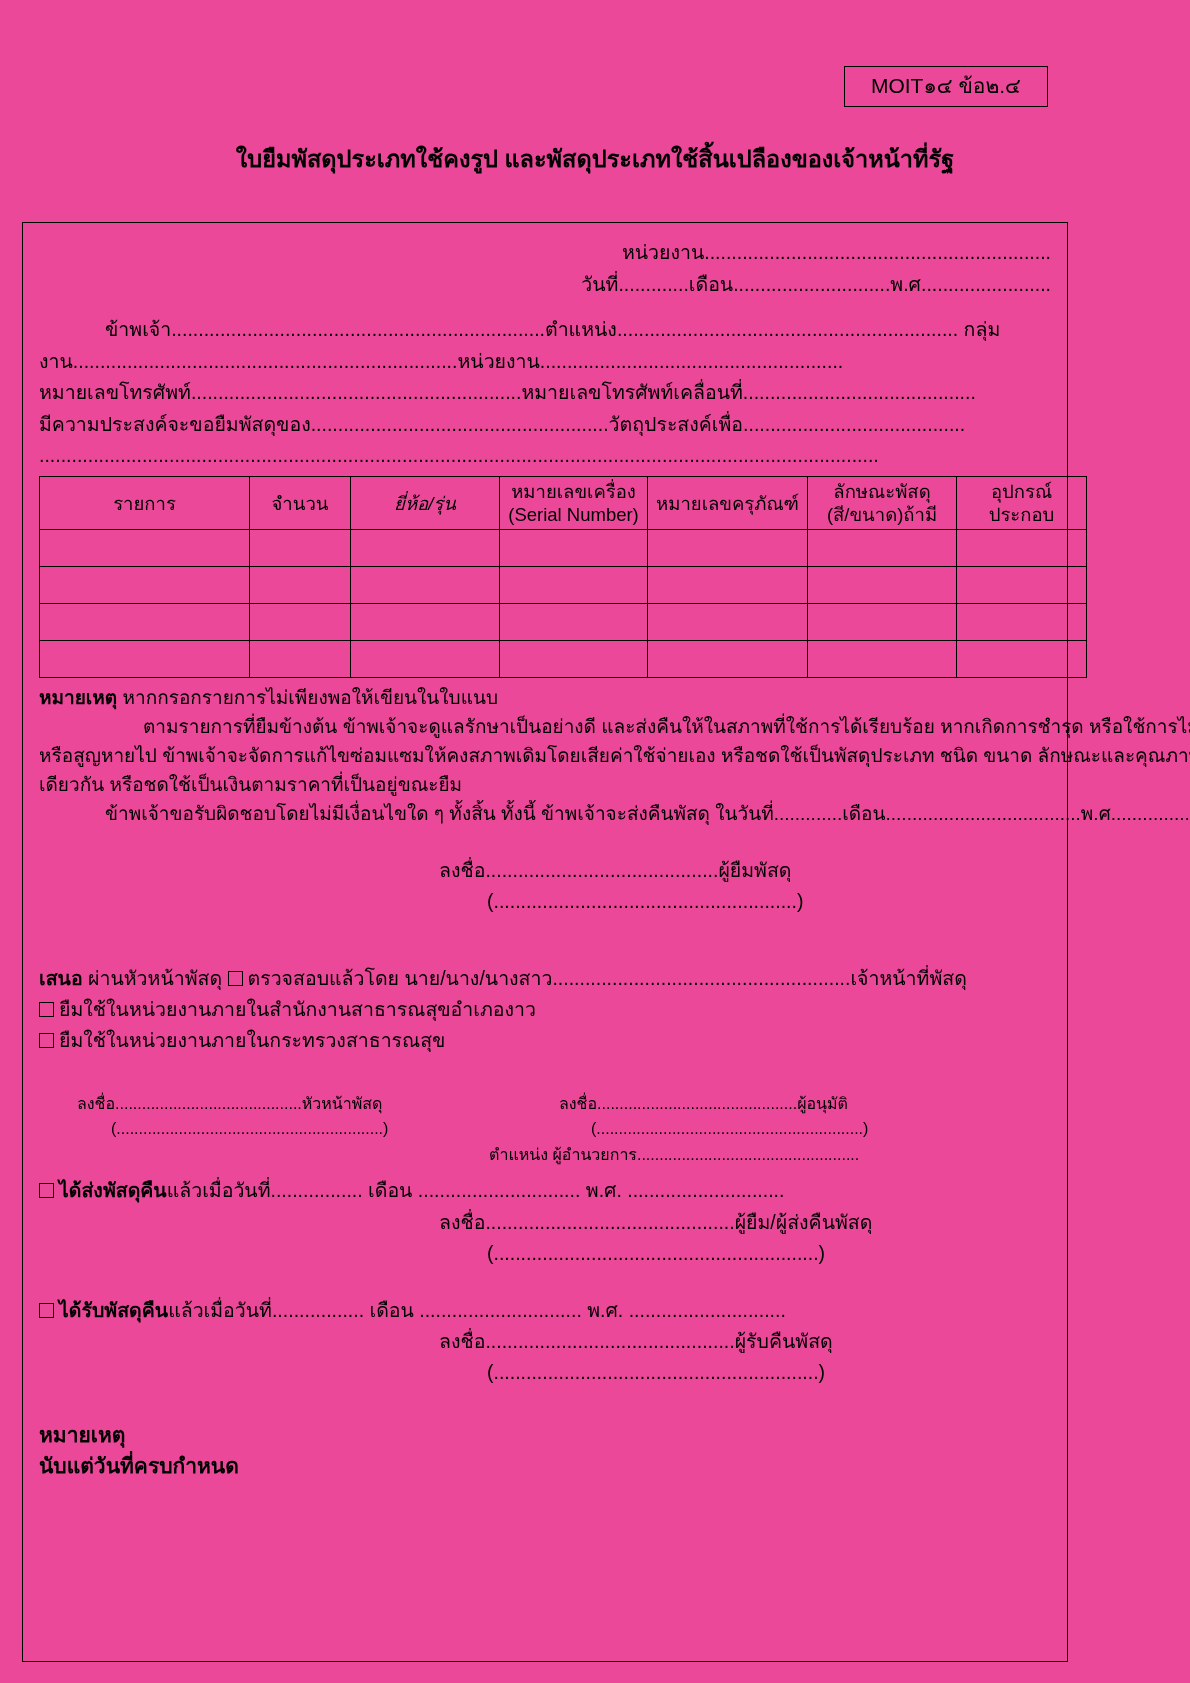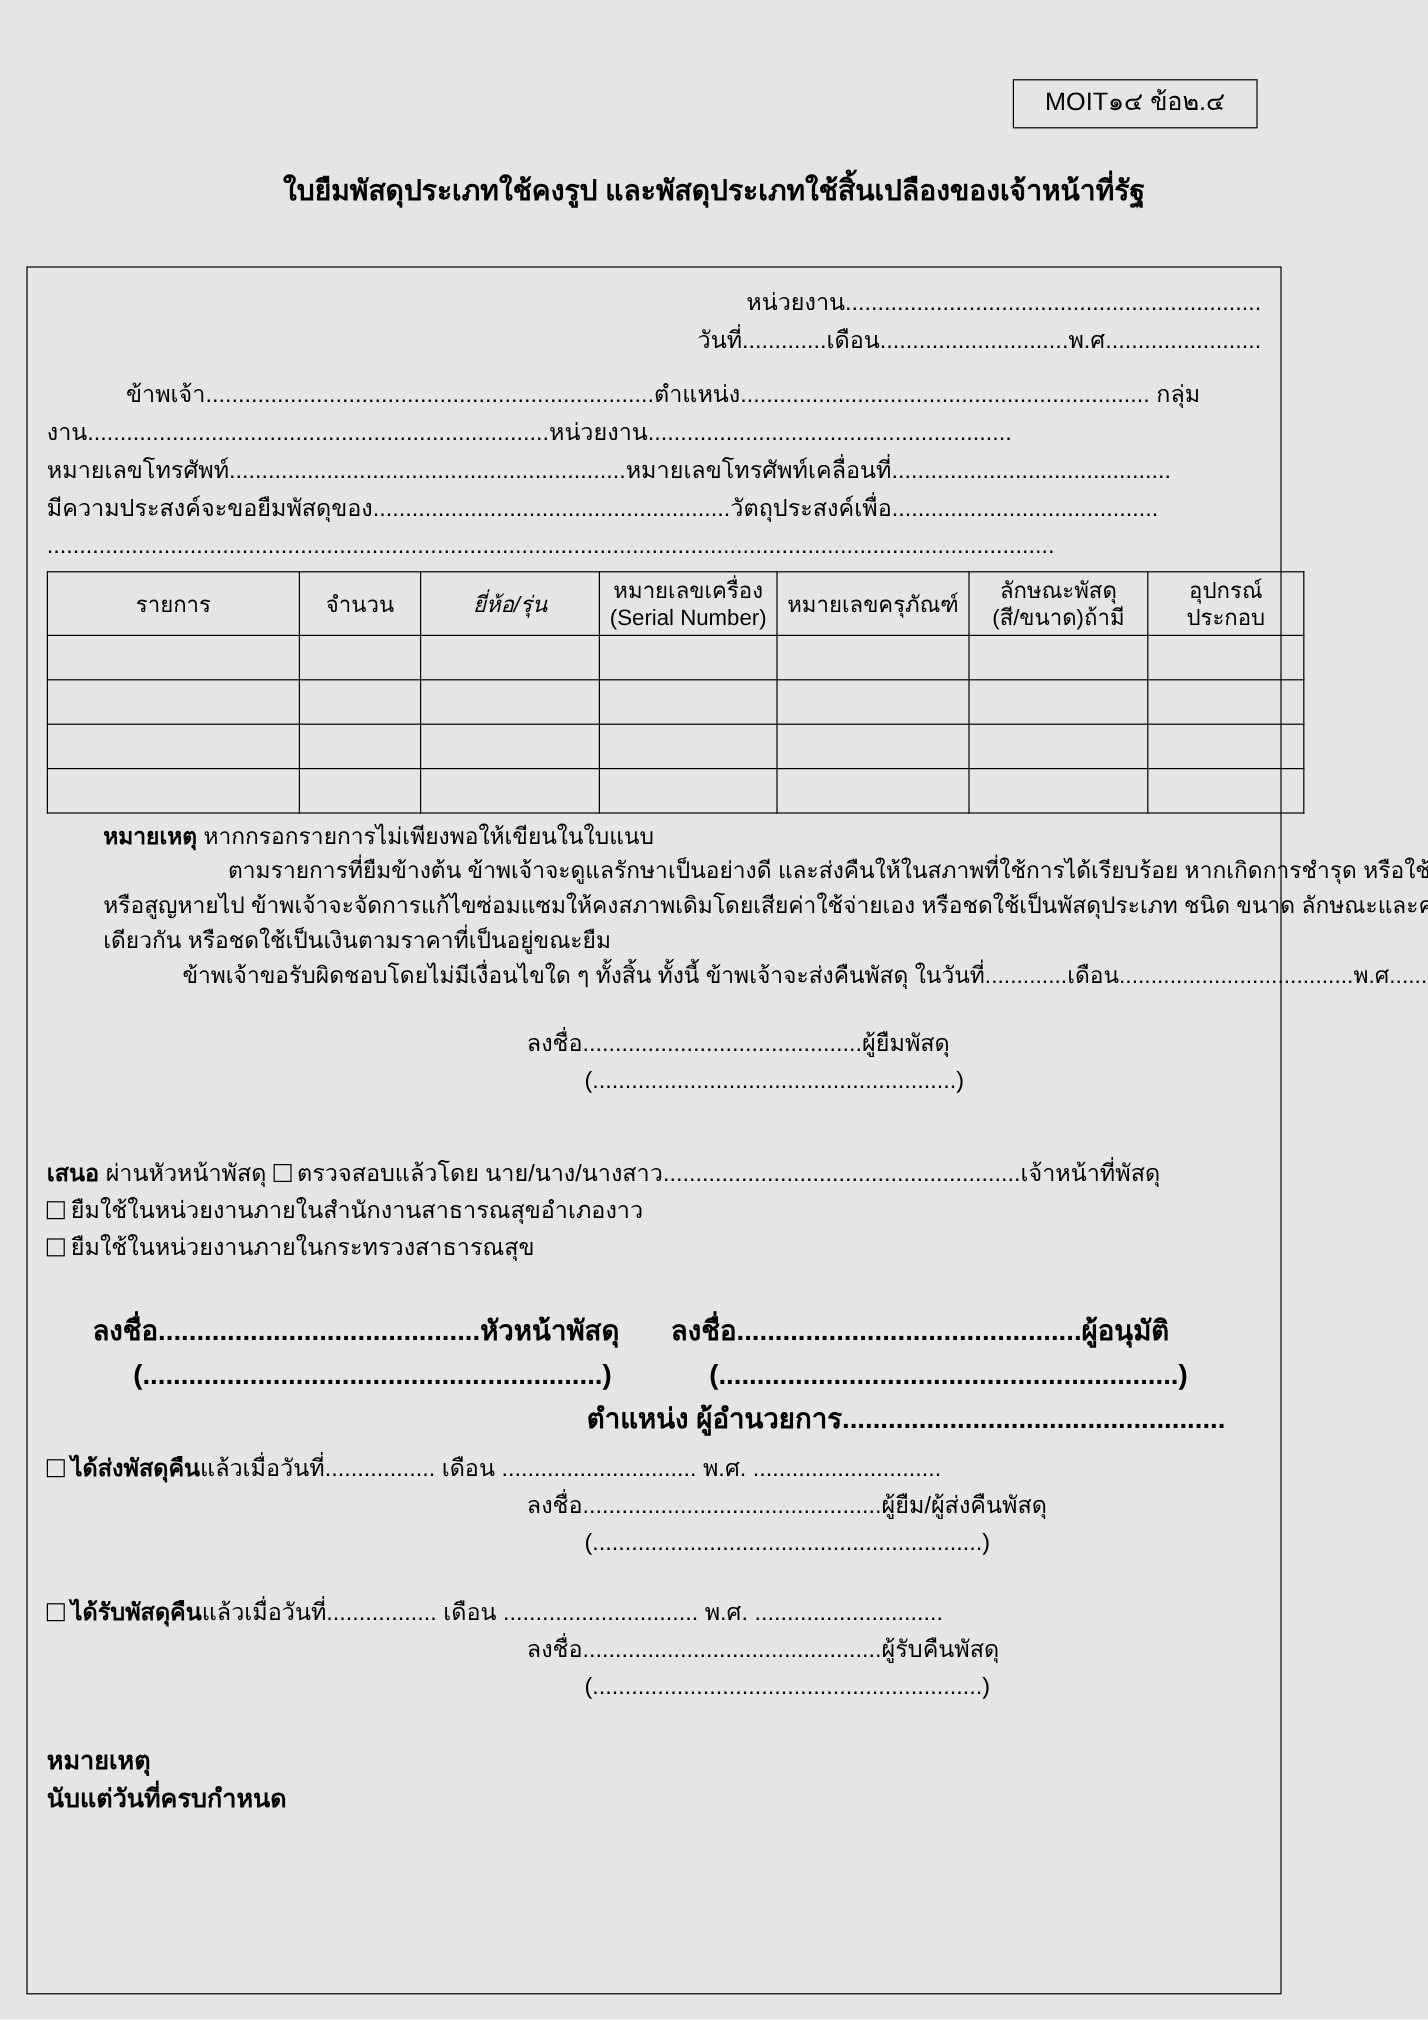--- a/index.html
+++ b/index.html
@@ -10,21 +10,21 @@
   }
   body {
     font-family: "Liberation Sans", "DejaVu Sans", sans-serif;
     color: #000000;
   }
   .page {
     position: relative;
     width: 1190px;
     height: 1683px;
     margin: 0 auto;
-    background: #e5e5e5;
+    background: #ec4899;
     box-sizing: border-box;
     padding: 11px;
     overflow: hidden;
   }
 
   
   .code-box-wrap {
     position: absolute;
     top: 66px;
     right: 142px;
@@ -101,38 +101,37 @@
 
   .col-1 { width: 205px; }
   .col-2 { width: 96px; }
   .col-3 { width: 144px; font-style: italic; }
   .col-4 { width: 143px; }
   .col-5 { width: 155px; }
   .col-6 { width: 144px; }
   .col-7 { width: 125px; }
 
   
-  .note-block { margin-top: 6px; margin-left: 47px; }
+  .note-block { margin-top: 6px; }
   .note-block .row { font-size: 19px; line-height: 1.52; }
 
   
   .sig-row {
     font-size: 19.5px;
     line-height: 1.6;
     white-space: nowrap;
   }
   .pad-sig1 { padding-left: 400px; }
   .pad-sig2 { padding-left: 448px; }
 
   .two-col {
     display: flex;
     white-space: nowrap;
-    font-size: 23px;
+    font-size: 16px;
     line-height: 1.6;
-    font-weight: bold;
   }
   .two-col .left-cell { width: 520px; padding-left: 38px; box-sizing: border-box; }
   .two-col .right-cell { width: 492px; box-sizing: border-box; }
 
   .two-col .left-cell.paren { padding-left: 72px; }
   .two-col .right-cell.paren { padding-left: 32px; }
 
   
   .cb {
     display: inline-block;

